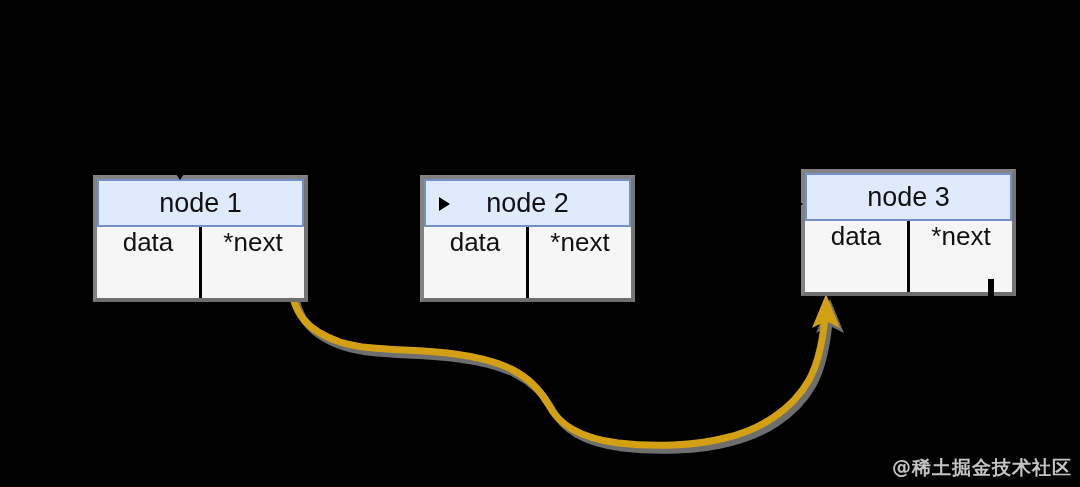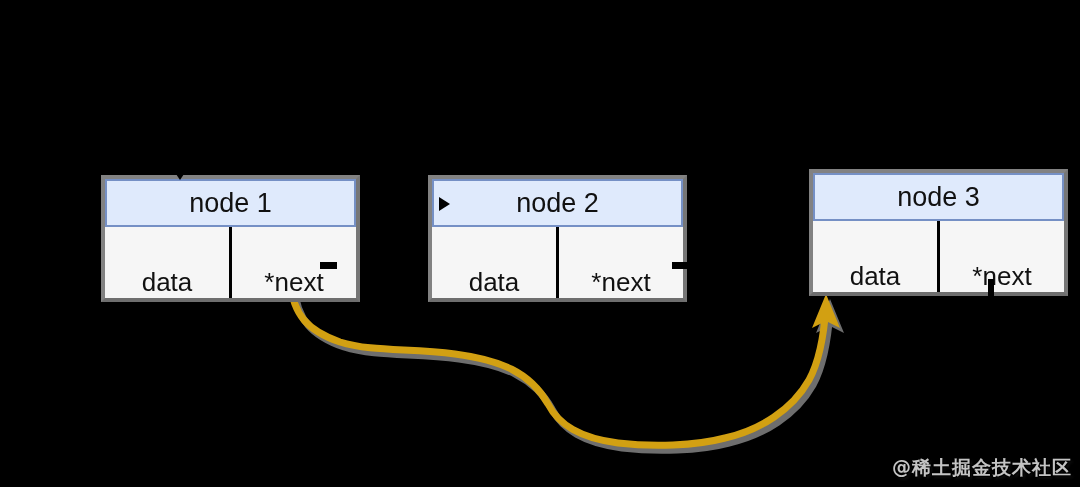--- a/index.html
+++ b/index.html
@@ -19,46 +19,45 @@
   .canvas {
     position: relative;
     width: 1080px;
     height: 487px;
     background: var(--background);
     overflow: hidden;
     font-family: "Liberation Sans", sans-serif;
   }
   .node {
     position: absolute;
-    width: 259px;
+    width: 215px;
     border: 4px solid var(--node-outer-border);
     border-right-color: #767676;
     border-bottom-color: #6e6e6e;
     background: var(--node-cell-fill);
-    margin-left: 8px;
   }
   .node-header {
     height: 48px;
     background: var(--node-header-fill);
     border: 2px solid var(--node-header-border);
     display: flex;
     align-items: center;
     justify-content: center;
     font-size: 27px;
     color: var(--text);
   }
   .node-body {
     height: 71px;
     display: flex;
     background: var(--node-cell-fill);
   }
   .cell {
     flex: 1;
     display: flex;
-    align-items: flex-end;
+    align-items: flex-start;
     justify-content: center;
     font-size: 26px;
     color: var(--text);
   }
   .vdivider {
     width: 3px;
     background: var(--divider);
   }
   .node1 { left: 93px;  top: 175px; }
   .node2 { left: 420px; top: 175px; }

